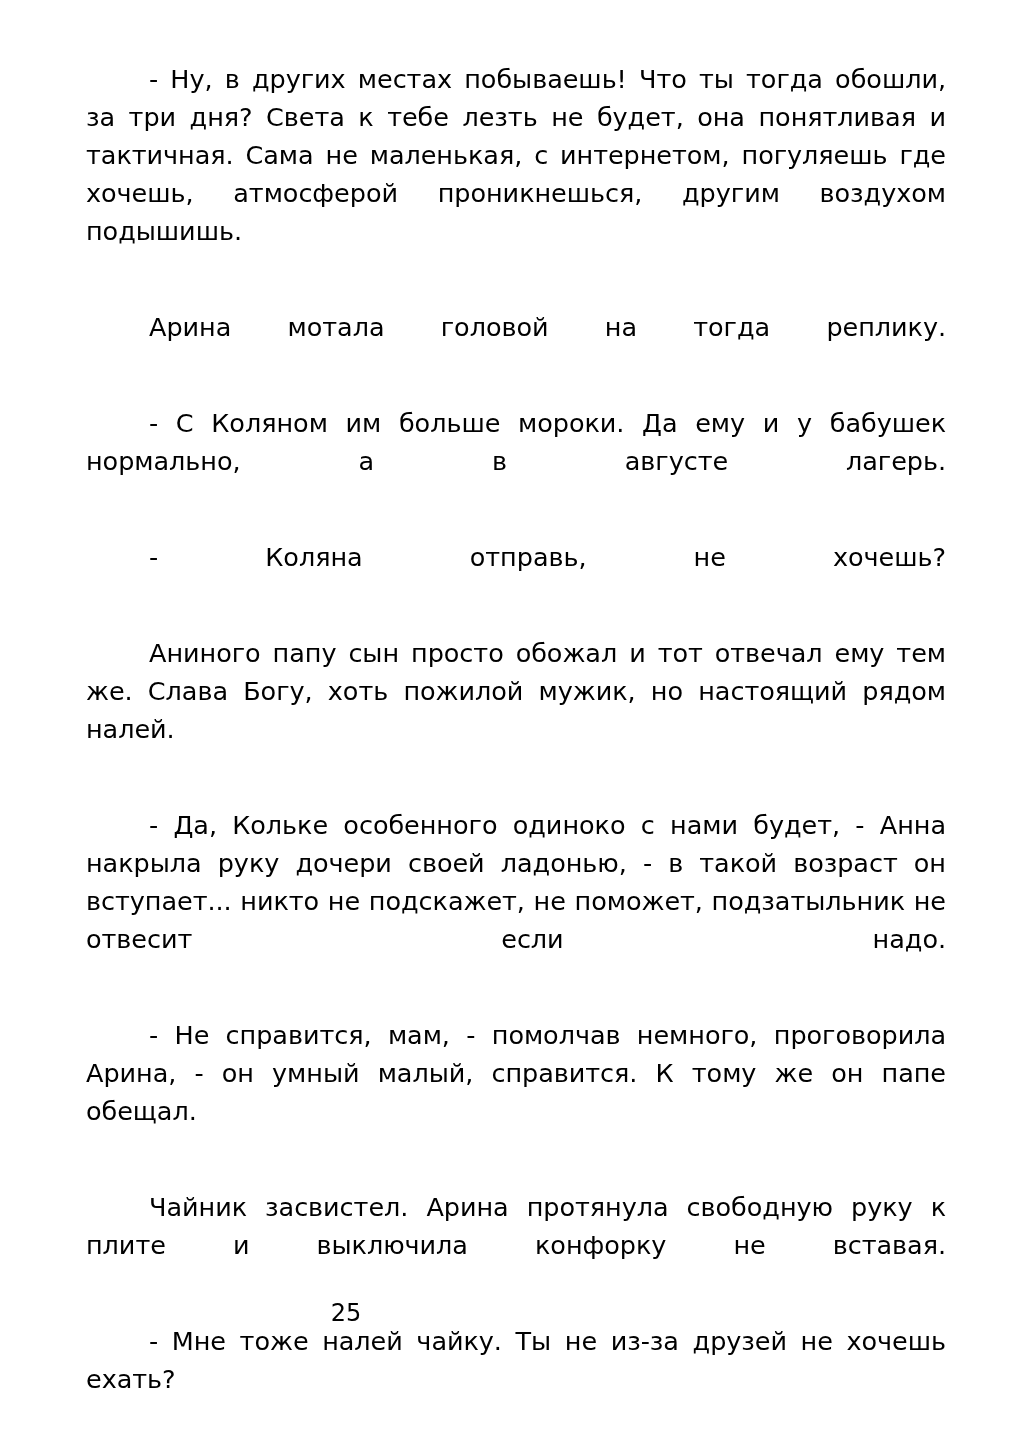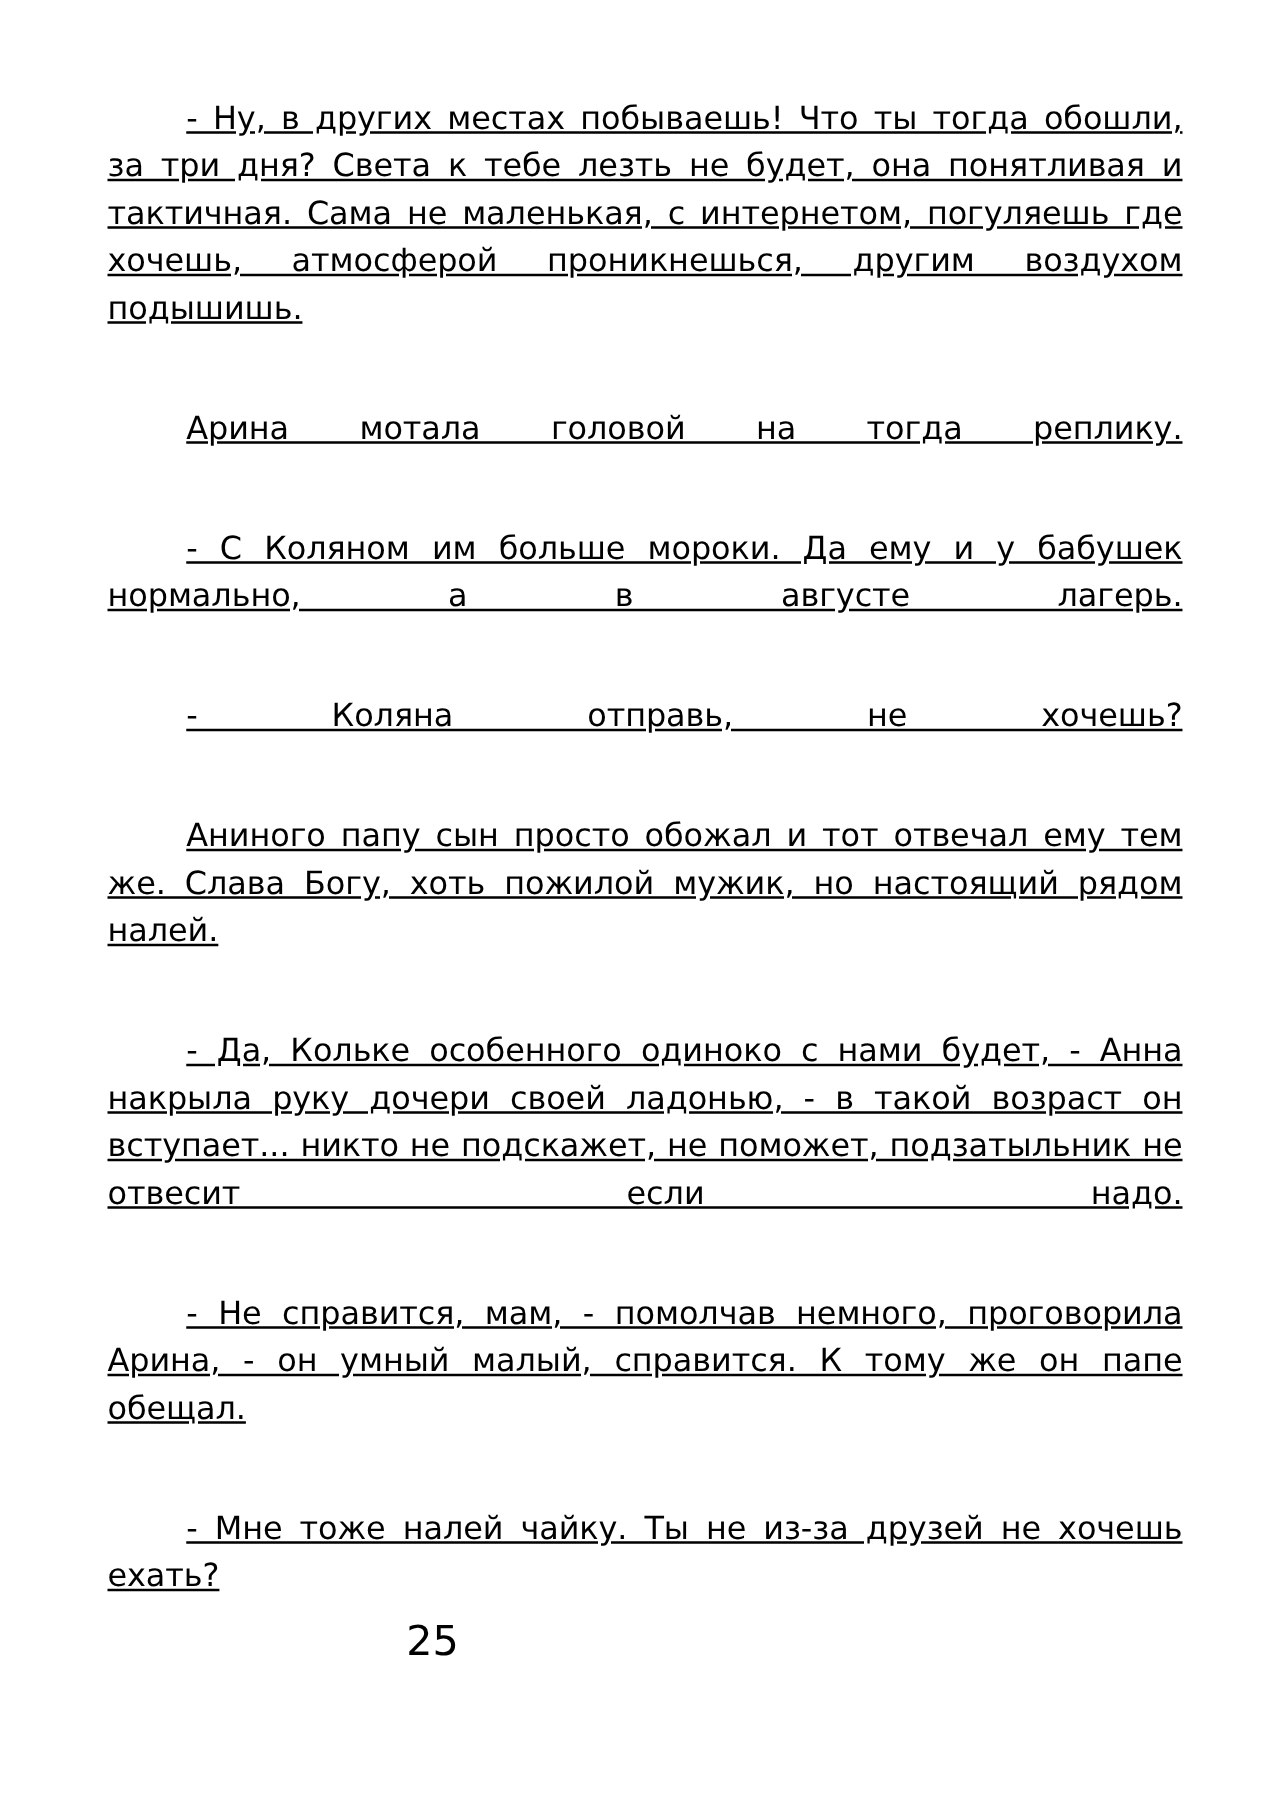--- a/index.html
+++ b/index.html
@@ -15,23 +15,22 @@
     height: 1455px;
     background: #ffffff;
     margin: 0 auto;
     overflow: hidden;
     box-sizing: border-box;
   }
 
   .text-column {
     position: absolute;
     left: 86px;
-    top: 76px;
+    top: 60px;
     width: 860px;
-    text-decoration: underline;
   }
 
   .paragraph {
     font-family: "DejaVu Sans", "Liberation Sans", sans-serif;
     font-size: 25.5px;
     line-height: 38px;
     color: #000000;
     text-align: justify;
     text-justify: inter-word;
     text-indent: 63px;
@@ -55,38 +54,39 @@
     height: 0;
   }
 
   .page-number {
     position: absolute;
     left: 86px;
     top: 1296px;
     width: 520px;
     text-align: center;
     font-family: "DejaVu Sans", "Liberation Sans", sans-serif;
-    font-size: 33px;
+    font-size: 24px;
     line-height: 34px;
     color: #000000;
   }
 </style>
 </head>
 <body>
 
 <div class="page">
 
   <div class="text-column">
 
     <p class="paragraph">- Ну, в других местах побываешь! Что ты тогда обошли, за три дня? Света к тебе лезть не будет, она понятливая и тактичная. Сама не маленькая, с интернетом, погуляешь где хочешь, атмосферой проникнешься, другим воздухом подышишь.</p>
     <p class="paragraph">Арина мотала головой на тогда реплику.</p>
     <p class="paragraph">- С Коляном им больше мороки. Да ему и у бабушек нормально, а в августе лагерь.</p>
     <p class="paragraph">- Коляна отправь, не хочешь?</p>
     <p class="paragraph">Аниного папу сын просто обожал и тот отвечал ему тем же. Слава Богу, хоть пожилой мужик, но настоящий рядом налей.</p>
     <p class="paragraph">- Да, Кольке особенного одиноко с нами будет, - Анна накрыла руку дочери своей ладонью, - в такой возраст он вступает... никто не подскажет, не поможет, подзатыльник не отвесит если надо.</p>
     <p class="paragraph">- Не справится, мам, - помолчав немного, проговорила Арина, - он умный малый, справится. К тому же он папе обещал.</p>
+    <p class="paragraph">Чайник засвистел. Арина протянула свободную руку к плите и выключила конфорку не вставая.</p>
     <p class="paragraph">- Мне тоже налей чайку. Ты не из-за друзей не хочешь ехать?</p>
 
   </div>
 
   <div class="page-number">25</div>
 
 </div>
 
 </body></html>

